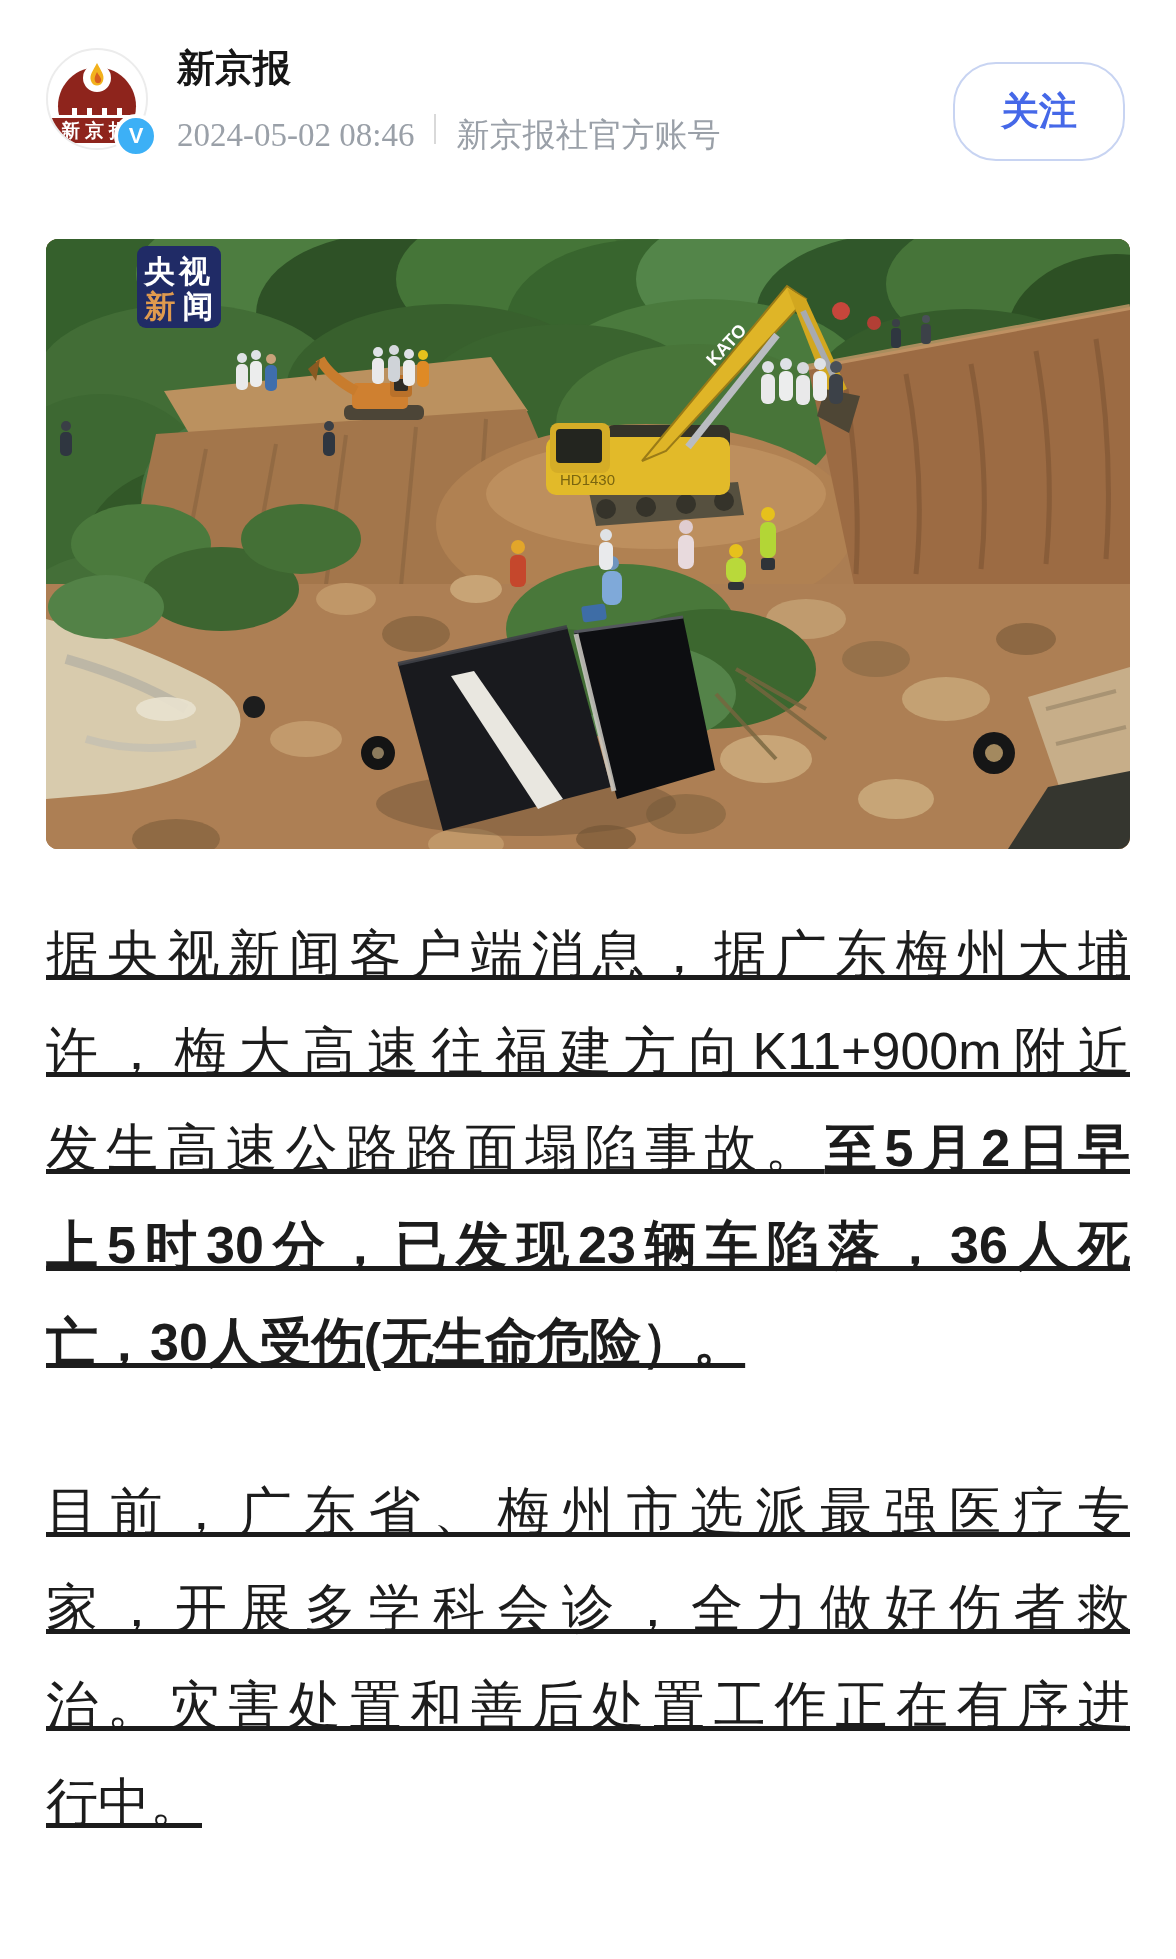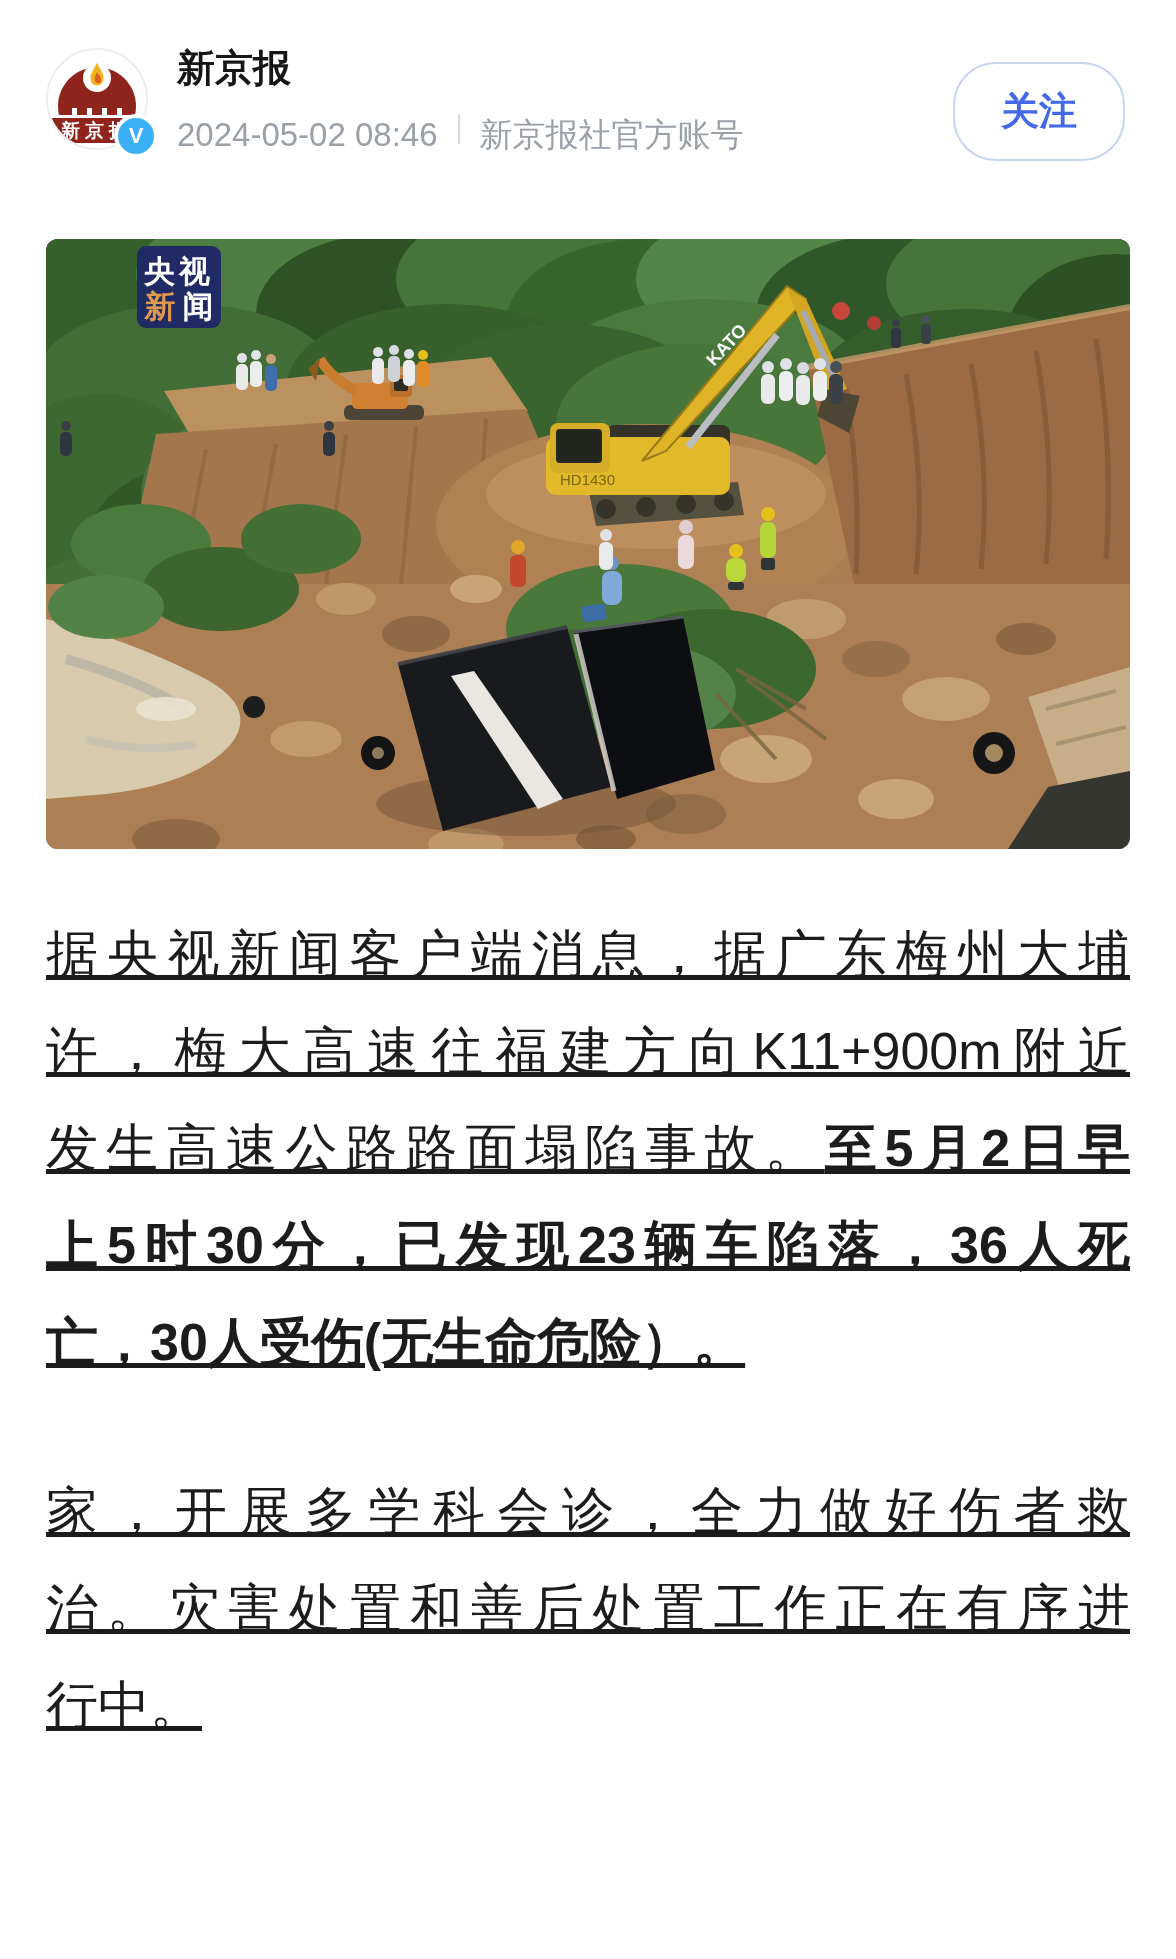--- a/index.html
+++ b/index.html
@@ -15,21 +15,21 @@
   .vbadge{
     position:absolute;right:-10px;bottom:-8px;width:36px;height:36px;
     border-radius:50%;background:var(--verified-blue,#3cb0f6);
     border:4px solid #fff;color:#fff;font-weight:bold;font-size:22px;
     display:flex;align-items:center;justify-content:center;line-height:1;
   }
   .pubinfo{margin-left:131px;}
   .pubname{font-size:38px;line-height:44px;font-weight:600;color:#161616;}
   .pubmeta{
     margin-top:24px;font-size:33px;line-height:42px;
-    color:var(--meta-gray,#9aa0a8);display:flex;align-items:flex-start;
+    color:var(--meta-gray,#9aa0a8);display:flex;align-items:flex-start;font-family:Liberation Serif, serif;
   }
   .meta-divider{width:2px;height:30px;background:#d9d9d9;margin:0 20px;}
   .follow{
     position:absolute;right:51px;top:62px;width:172px;height:99px;
     border-radius:43px;border:2px solid var(--follow-border,#c8d4f2);
     background:#fff;color:var(--accent-blue,#4568e8);
     font-size:38px;font-weight:600;font-family:inherit;
     display:flex;align-items:center;justify-content:center;cursor:pointer;
   }
   
@@ -319,17 +319,18 @@
 
 <article class="article">
     <div class="para">
       <div class="line fill"><span>据央视新闻客户端消息，据广东梅州大埔</span></div>
       <div class="line fill"><span>许，梅大高速往福建方向K11+900m附近</span></div>
       <div class="line fill"><span>发生高速公路路面塌陷事故。</span><span class="b">至5月2日早</span></div>
       <div class="line fill"><span class="b">上5时30分，已发现23辆车陷落，36人死</span></div>
       <div class="line"><span class="b">亡，30人受伤(无生命危险）。</span></div>
     </div>
     <div class="para">
+      <div class="line fill"><span>目前，广东省、梅州市选派最强医疗专</span></div>
       <div class="line fill"><span>家，开展多学科会诊，全力做好伤者救</span></div>
       <div class="line fill"><span>治。灾害处置和善后处置工作正在有序进</span></div>
       <div class="line"><span>行中。</span></div>
     </div>
   </article>
 
 </body></html>

